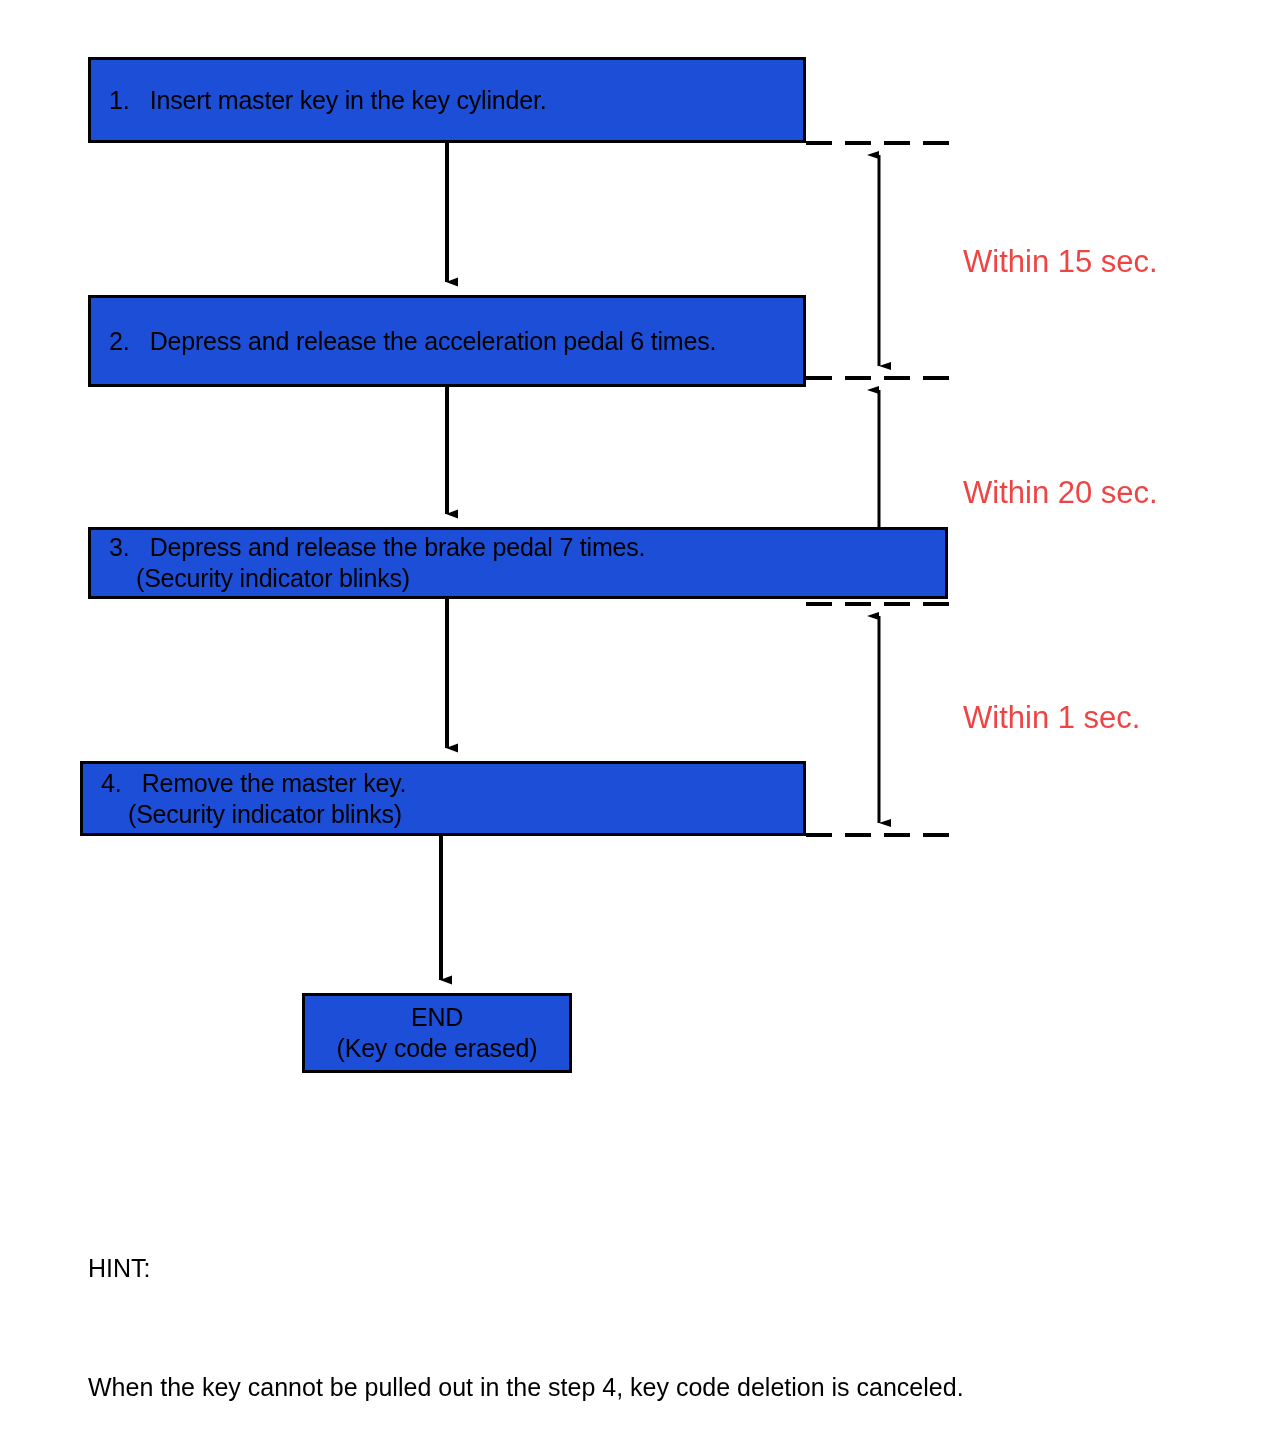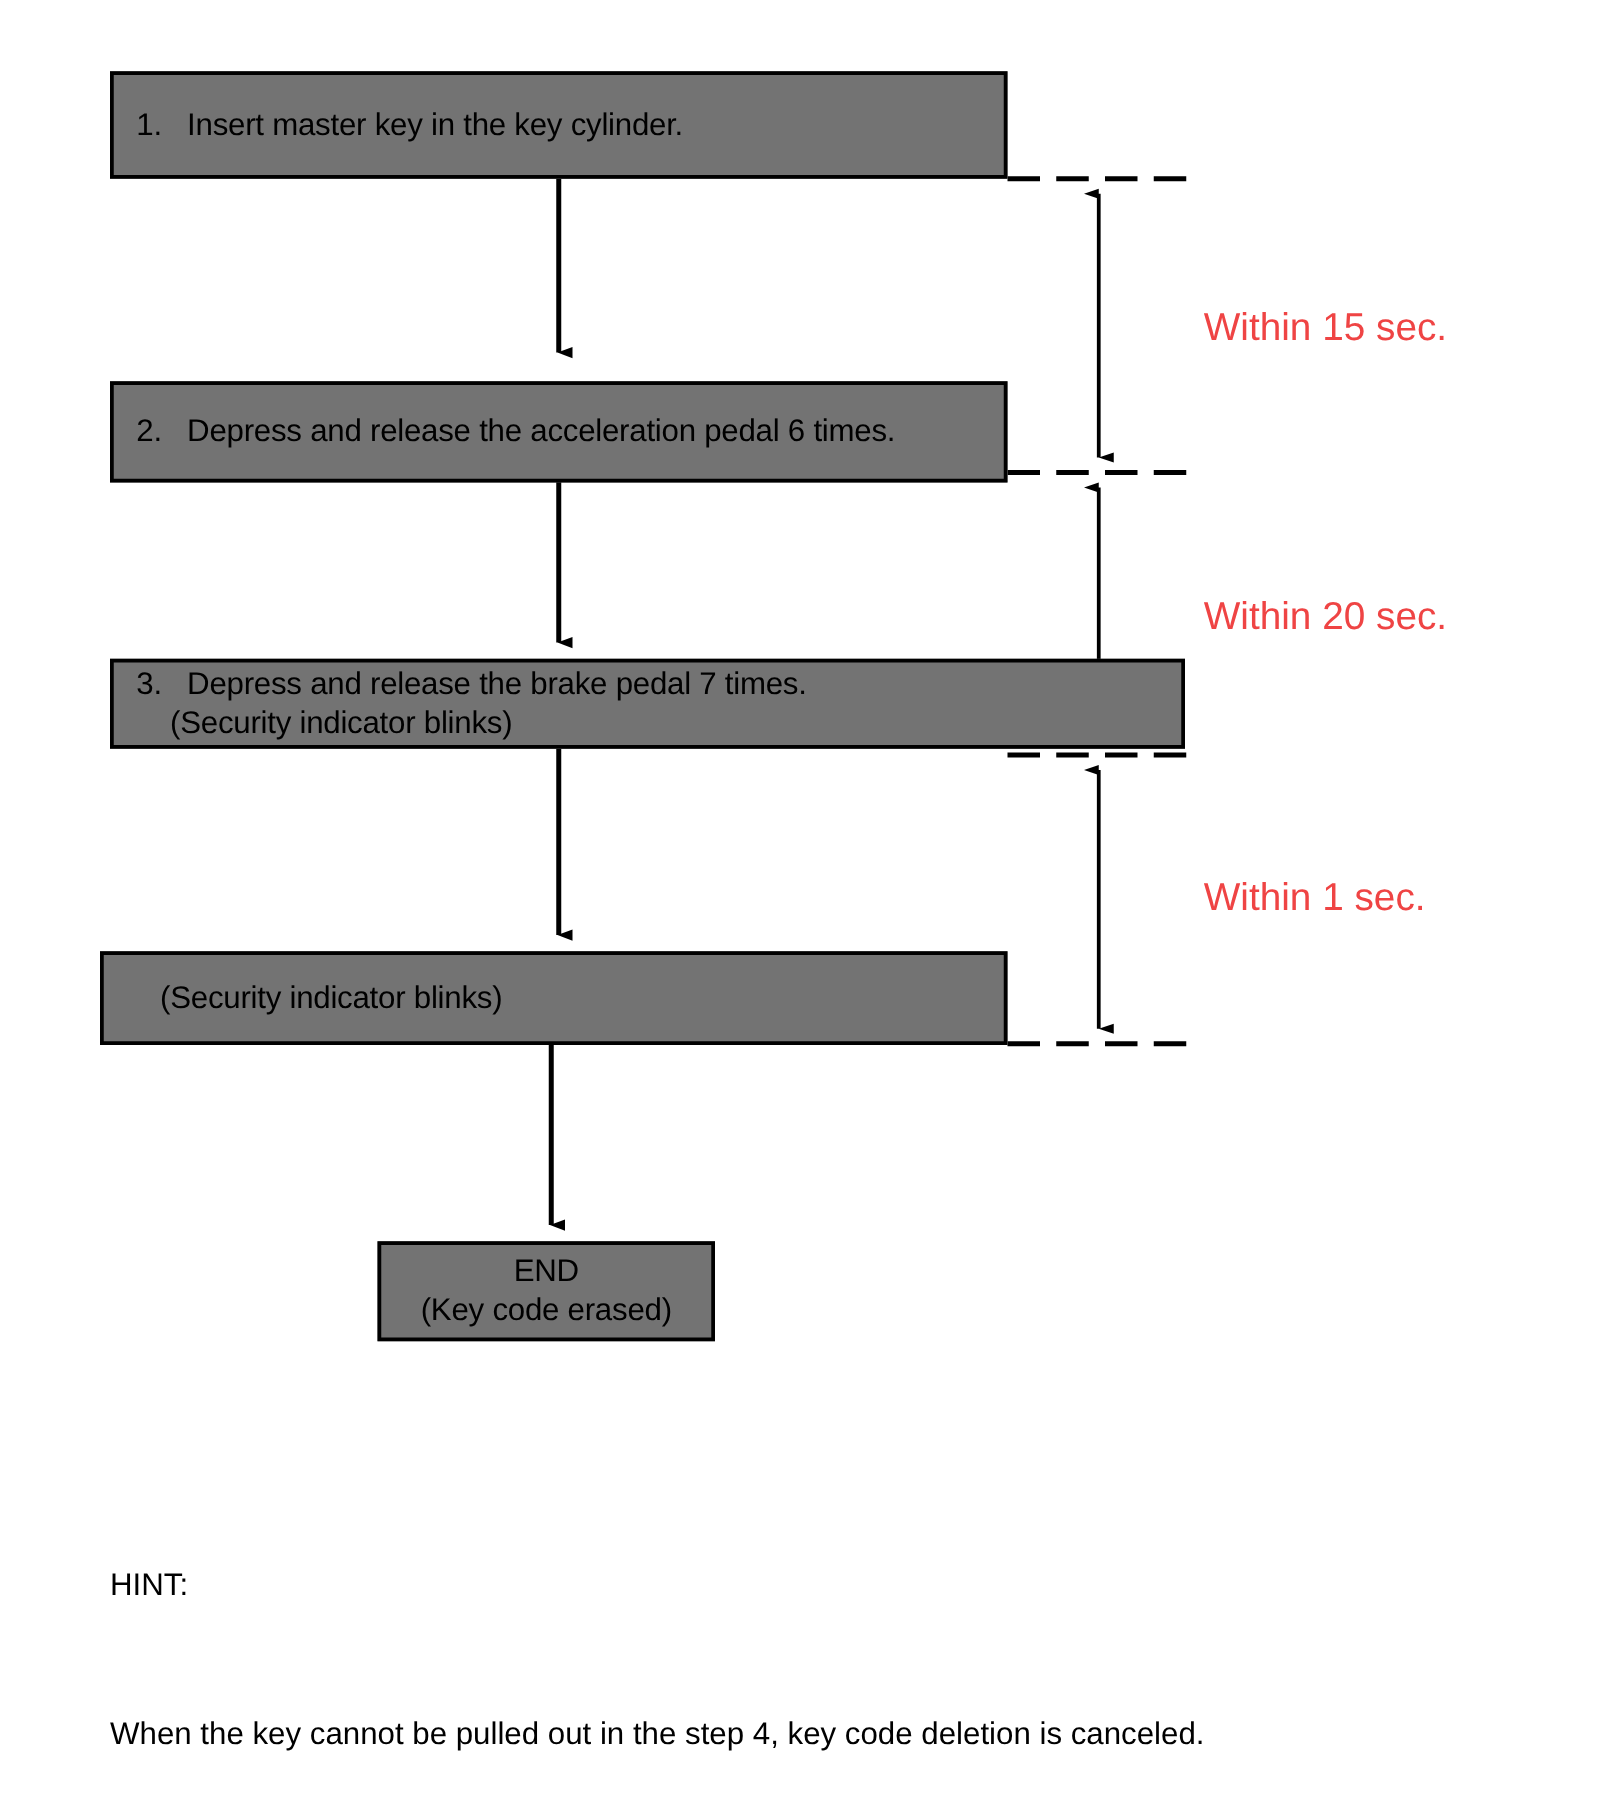--- a/index.html
+++ b/index.html
@@ -20,21 +20,21 @@
     position: absolute;
     left: 0; top: 0;
     width: 1280px;
     height: 1446px;
   }
 
   .node {
     position: absolute;
     box-sizing: border-box;
     border: 3px solid #000000;
-    background: #737373;
+    background: #1d4ed8;
     display: flex;
     flex-direction: column;
     justify-content: center;
   }
 
   .node .line {
     font-size: 25px;
     line-height: 31px;
     letter-spacing: -0.2px;
     white-space: pre;
@@ -53,21 +53,21 @@
     align-items: center;
     text-align: center;
   }
   .endbox .line {
     padding: 0;
     text-align: center;
   }
 
   
   #box1 { left: 88px;  top: 57px;  width: 718px; height: 86px; }
-  #box2 { left: 88px;  top: 305px; width: 718px; height: 81px; }
+  #box2 { left: 88px;  top: 295px; width: 718px; height: 92px; }
   #box3 { left: 88px;  top: 527px; width: 860px; height: 72px; }
   #box4 { left: 80px;  top: 761px; width: 726px; height: 75px; }
   #boxEnd { left: 302px; top: 993px; width: 270px; height: 80px; align-items: center; }
 
   
   .timing-label {
     position: absolute;
     font-size: 31px;
     line-height: 29px;
     white-space: pre;
@@ -156,20 +156,21 @@
 <div class="node step" id="box2">
   <span class="line">2.   Depress and release the acceleration pedal 6 times.</span>
 </div>
 
 <div class="node step" id="box3">
   <span class="line">3.   Depress and release the brake pedal 7 times.</span>
   <span class="line sub">(Security indicator blinks)</span>
 </div>
 
 <div class="node step" id="box4">
+  <span class="line">4.   Remove the master key.</span>
   <span class="line sub">(Security indicator blinks)</span>
 </div>
 
 <div class="node endbox" id="boxEnd">
   <span class="line">END</span>
   <span class="line">(Key code erased)</span>
 </div>
 
 <div class="timing-label" id="t15">Within 15 sec.</div>
 <div class="timing-label" id="t20">Within 20 sec.</div>

